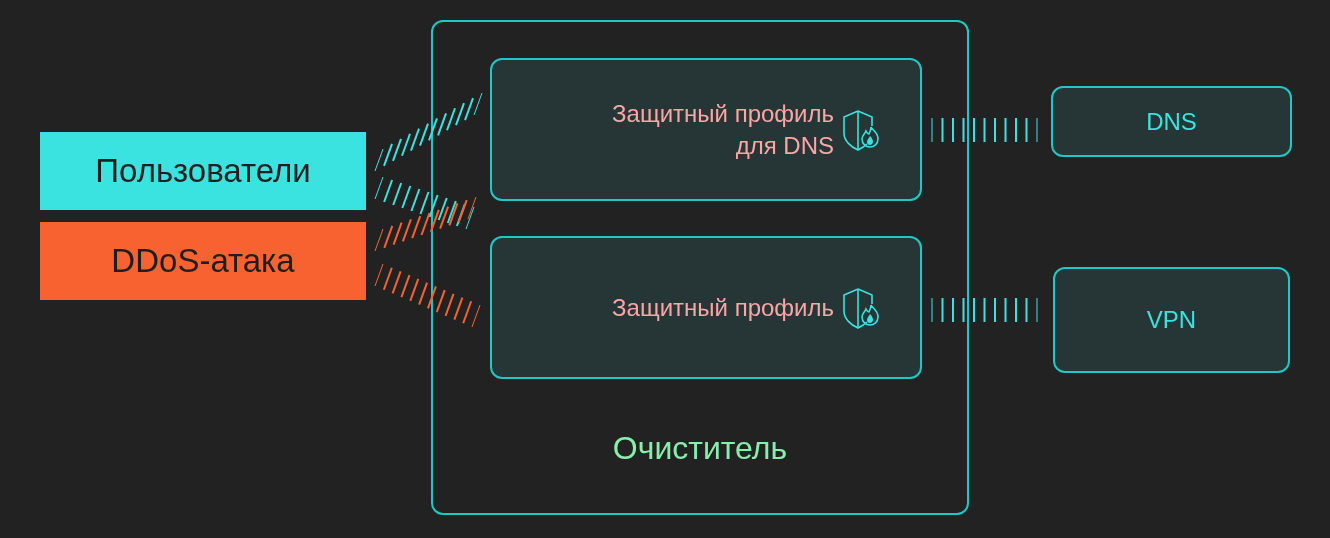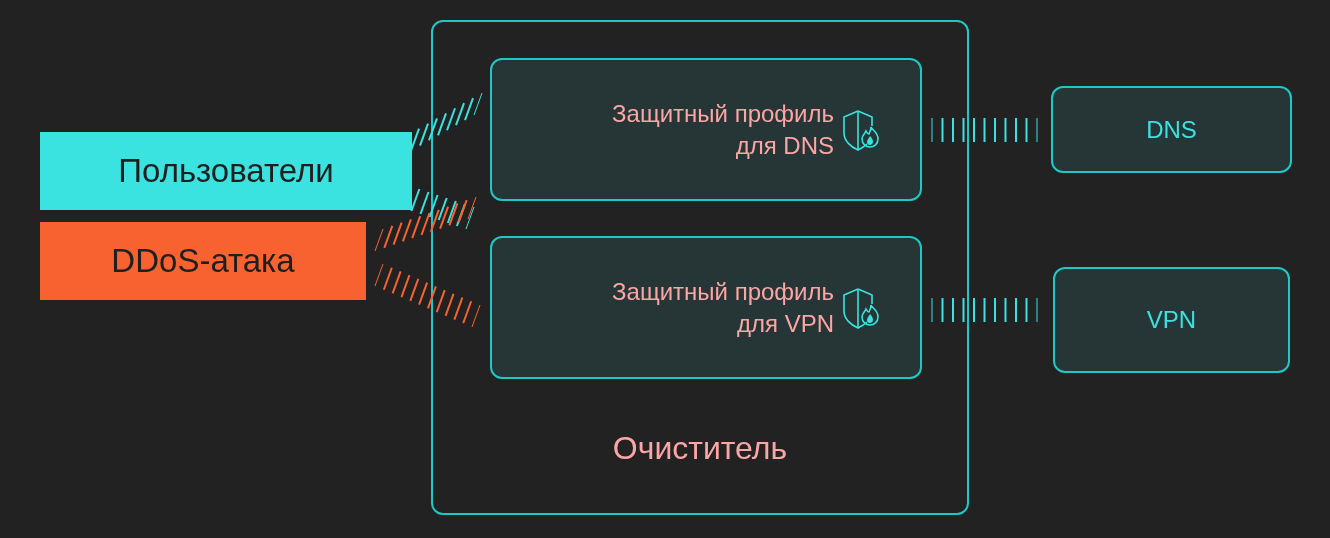--- a/index.html
+++ b/index.html
@@ -5,49 +5,49 @@
   html, body { margin: 0; padding: 0; }
   body {
     width: 1330px; height: 538px; background: #222222; position: relative; overflow: hidden;
     font-family: "Liberation Sans", "DejaVu Sans", sans-serif;
   }
   .abs { position: absolute; box-sizing: border-box; }
   .source {
     display: flex; align-items: center; justify-content: center;
     font-size: 33px; color: #1f1f1f;
   }
-  #users { left: 40px; top: 132px; width: 372px; height: 78px; background: #3ae3e0; }
+  #users { left: 40px; top: 132px; width: 326px; height: 78px; background: #3ae3e0; }
   #ddos  { left: 40px; top: 222px; width: 326px; height: 78px; background: #f76230; align-items: center; }
 
   #cleaner {
     left: 431px; top: 20px; width: 538px; height: 495px;
     border: 2px solid #1fc8c6; border-radius: 12px;
   }
   #cleaner-label {
     left: 431px; top: 430px; width: 538px; text-align: center;
-    font-size: 32px; color: #fca5a5;
+    font-size: 32px; color: #86efac;
   }
   .profile {
     border: 2px solid #1fc8c6; border-radius: 12px; background: #263535;
     display: flex; align-items: center;
   }
   .profile .ptext {
     width: 330px; text-align: right; color: #fca5a5; font-size: 24px; line-height: 32px;
     margin-left: 12px;
   }
   .profile .picon { width: 46px; height: 46px; margin-left: 6px; }
   #profile-dns { left: 490px; top: 58px; width: 432px; height: 143px; }
   #profile-vpn { left: 490px; top: 236px; width: 432px; height: 143px; }
 
   .target {
     border: 2px solid #1fc8c6; border-radius: 12px; background: #263535;
     display: flex; align-items: center; justify-content: center;
     color: #3ae3e0; font-size: 24px;
   }
-  #target-dns { left: 1051px; top: 86px; width: 241px; height: 87px; }
+  #target-dns { left: 1051px; top: 86px; width: 241px; height: 71px; }
   #target-vpn { left: 1053px; top: 267px; width: 237px; height: 106px; }
 
   svg.overlay { position: absolute; left: 0; top: 0; pointer-events: none; }
 </style>
 </head>
 <body>
 
 <div id="users" class="abs source">
   <span>Пользователи</span>
 </div>
@@ -68,21 +68,20 @@
     <path d="M18 4 L32 10 L32 19" fill="none" stroke="#3ae3e0" stroke-width="1.6"></path>
     <line x1="18" y1="4" x2="18" y2="43" stroke="#3ae3e0" stroke-width="1.6"></line>
     <path d="M31 20 C33 24 38 25 38 32 C38 37 34 40 30 40 C26 40 22 37 22 32 C22 28 25 27 26 24 C27 26 28 27 29 27 C30 25 31 23 31 20 Z" fill="none" stroke="#3ae3e0" stroke-width="1.6"></path>
     <path d="M30 29 C32 31 33 33 33 35 C33 37 31 38 30 38 C28 38 27 37 27 35 C27 33 29 31 30 29 Z" fill="#3ae3e0"></path>
   </svg>
 </div>
 
 <div id="profile-vpn" class="abs profile">
   <div class="ptext">
     <div>Защитный профиль</div>
-    <div>для VPN</div>
   </div>
   <svg class="picon" viewBox="0 0 46 46">
     <path d="M18 4 L4 10 L4 26 C4 34 11 40 18 43 C22 41 25 39 27 37" fill="none" stroke="#3ae3e0" stroke-width="1.6"></path>
     <path d="M18 4 L32 10 L32 19" fill="none" stroke="#3ae3e0" stroke-width="1.6"></path>
     <line x1="18" y1="4" x2="18" y2="43" stroke="#3ae3e0" stroke-width="1.6"></line>
     <path d="M31 20 C33 24 38 25 38 32 C38 37 34 40 30 40 C26 40 22 37 22 32 C22 28 25 27 26 24 C27 26 28 27 29 27 C30 25 31 23 31 20 Z" fill="none" stroke="#3ae3e0" stroke-width="1.6"></path>
     <path d="M30 29 C32 31 33 33 33 35 C33 37 31 38 30 38 C28 38 27 37 27 35 C27 33 29 31 30 29 Z" fill="#3ae3e0"></path>
   </svg>
 </div>
 

